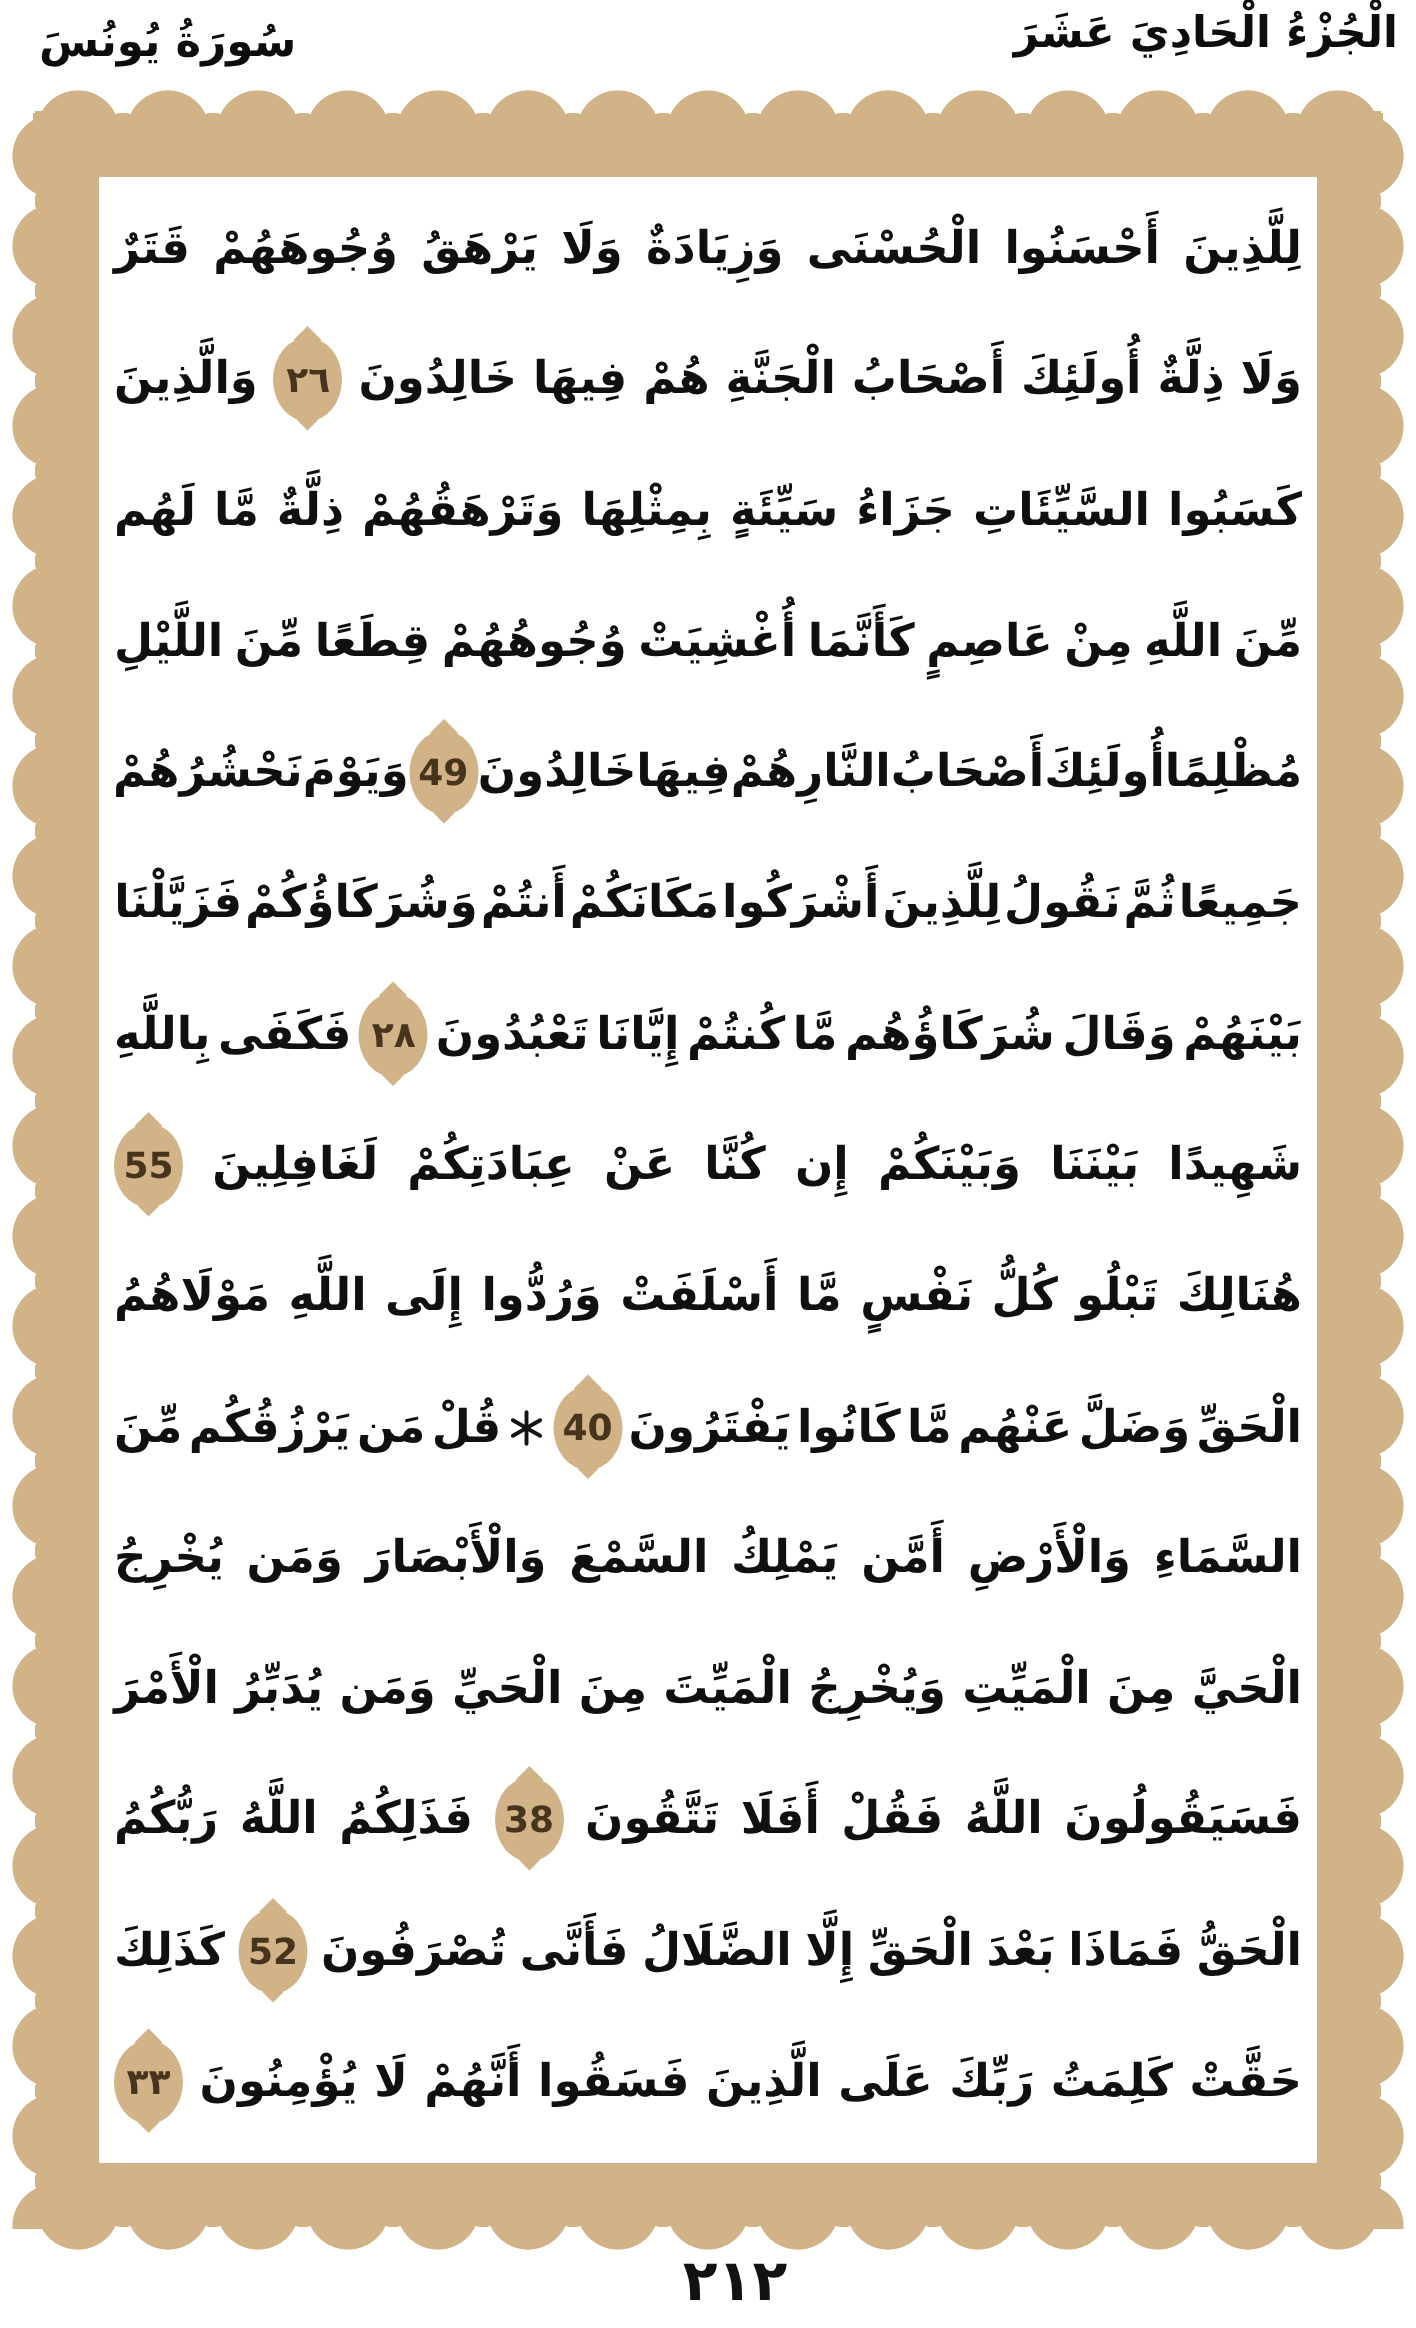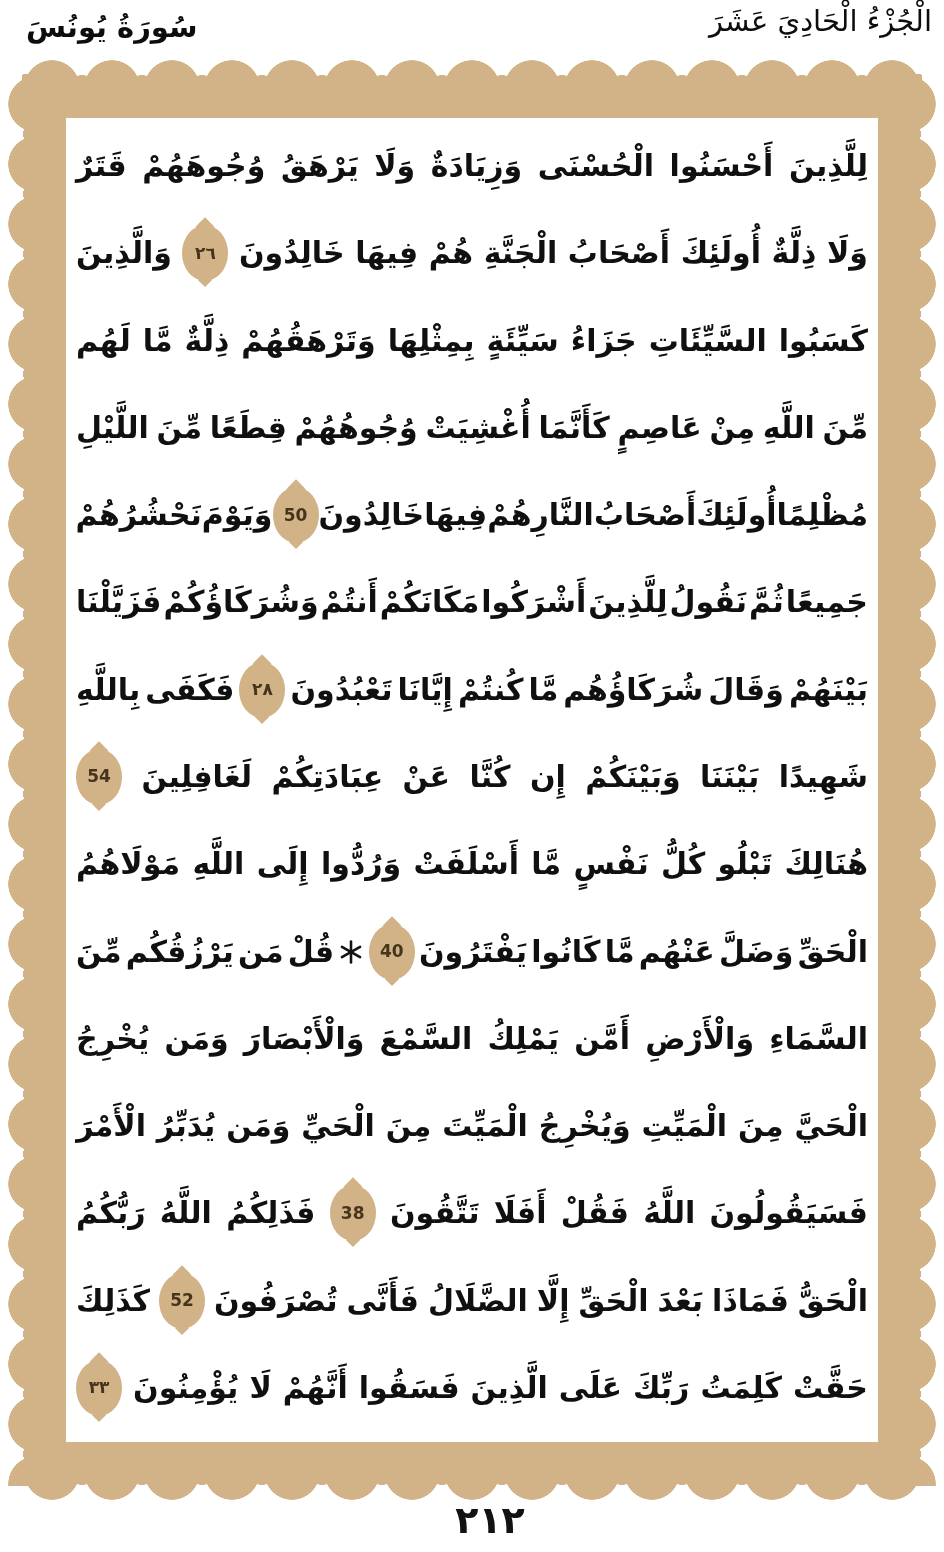--- a/index.html
+++ b/index.html
@@ -14,21 +14,21 @@
     background:#ffffff;
     position:relative;
     overflow:hidden;
     font-family:"DejaVu Sans",sans-serif;
     color:var(--ink);
   }
 
   
   .hdr-juz{
     position:absolute;top:4px;right:12px;
-    font-size:29px;font-weight:400;color:#0d0d0d;
+    font-size:29px;font-weight:700;color:#0d0d0d;
     direction:rtl;
   }
   .hdr-surah{
     position:absolute;top:10px;left:26px;
     font-size:29px;font-weight:700;color:#0d0d0d;
     direction:rtl;
   }
 
   
   .frame{
@@ -90,21 +90,21 @@
     white-space:nowrap;
     color:var(--ink);
   }
   .word{display:inline-block;}
   .marker{
     flex:0 0 auto;
     width:46px;height:56px;
     background:var(--tan);
     border-radius:50%;
     display:flex;align-items:center;justify-content:center;
-    font-size:17px;font-weight:700;color:var(--marker-digit);
+    font-size:24px;font-weight:700;color:var(--marker-digit);
     position:relative;
   }
   .marker::before{
     content:"";position:absolute;top:-5px;left:50%;
     width:13px;height:13px;background:var(--tan);
     transform:translateX(-50%) rotate(45deg);
   }
   .marker::after{
     content:"";position:absolute;bottom:-4px;left:50%;
     width:10px;height:10px;background:var(--tan);
@@ -186,21 +186,21 @@
       <span class="word">اللَّيْلِ</span>
     </div>
     <div class="line">
       <span class="word">مُظْلِمًا</span>
       <span class="word">أُولَئِكَ</span>
       <span class="word">أَصْحَابُ</span>
       <span class="word">النَّارِ</span>
       <span class="word">هُمْ</span>
       <span class="word">فِيهَا</span>
       <span class="word">خَالِدُونَ</span>
-      <span class="marker">50</span>
+      <span class="marker">49</span>
       <span class="word">وَيَوْمَ</span>
       <span class="word">نَحْشُرُهُمْ</span>
     </div>
     <div class="line">
       <span class="word">جَمِيعًا</span>
       <span class="word">ثُمَّ</span>
       <span class="word">نَقُولُ</span>
       <span class="word">لِلَّذِينَ</span>
       <span class="word">أَشْرَكُوا</span>
       <span class="word">مَكَانَكُمْ</span>
@@ -222,21 +222,21 @@
     </div>
     <div class="line">
       <span class="word">شَهِيدًا</span>
       <span class="word">بَيْنَنَا</span>
       <span class="word">وَبَيْنَكُمْ</span>
       <span class="word">إِن</span>
       <span class="word">كُنَّا</span>
       <span class="word">عَنْ</span>
       <span class="word">عِبَادَتِكُمْ</span>
       <span class="word">لَغَافِلِينَ</span>
-      <span class="marker">54</span>
+      <span class="marker">55</span>
     </div>
     <div class="line">
       <span class="word">هُنَالِكَ</span>
       <span class="word">تَبْلُو</span>
       <span class="word">كُلُّ</span>
       <span class="word">نَفْسٍ</span>
       <span class="word">مَّا</span>
       <span class="word">أَسْلَفَتْ</span>
       <span class="word">وَرُدُّوا</span>
       <span class="word">إِلَى</span>

